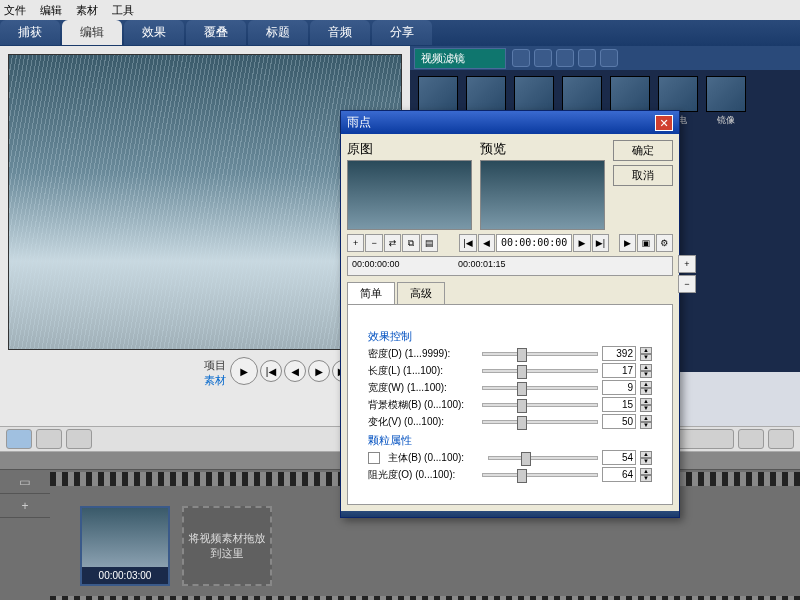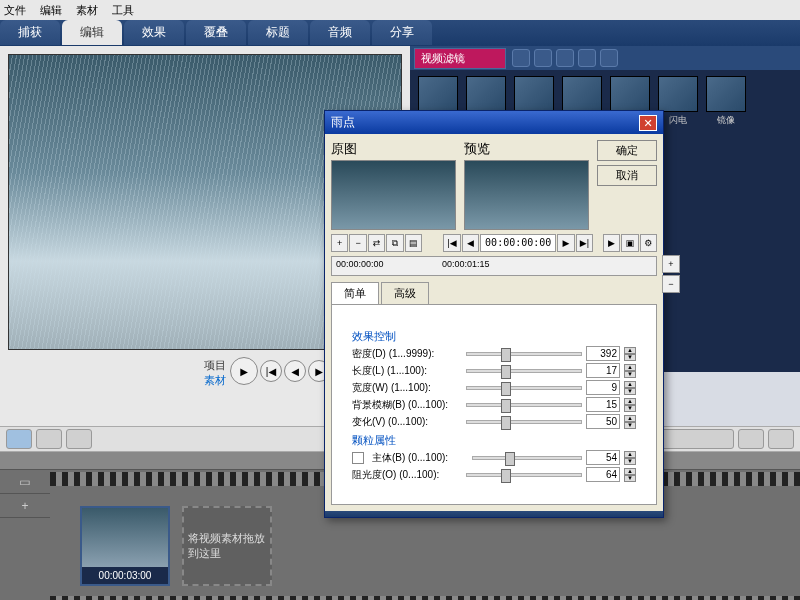--- a/index.html
+++ b/index.html
@@ -22,21 +22,21 @@
 
 .proj-label { font-size: 11px; text-align: right; margin: 8px 4px 0 0; color: #333; }
 .proj-label div:last-child { color: #0066cc; }
 
 .transport { display: flex; align-items: center; gap: 2px; margin-top: 4px; justify-content: center; }
 .tbtn { width: 22px; height: 22px; border-radius: 50%; border: 1px solid #888; background: #f0f0f0; display: inline-flex; align-items: center; justify-content: center; font-size: 10px; }
 .tbtn.big { width: 28px; height: 28px; }
 
 .right { flex: 1; background: #d8dce4; display: flex; flex-direction: column; }
 .filter-bar { background: #2a4a7a; height: 24px; display: flex; align-items: center; padding: 0 4px; }
-.filter-select { background: #be185d; color: #fff; font-size: 11px; padding: 2px 40px 2px 6px; border: 1px solid #4a6a9a; }
+.filter-select { background: #0f766e; color: #fff; font-size: 11px; padding: 2px 40px 2px 6px; border: 1px solid #4a6a9a; }
 .filter-icons { display: flex; gap: 4px; margin-left: 6px; }
 .ficon { width: 18px; height: 18px; background: #3a5a8a; border-radius: 3px; border: 1px solid #5a7aaa; }
 
 .thumbs { background: #1a2a4a; flex: 1; padding: 6px; display: flex; flex-wrap: wrap; gap: 4px; align-content: flex-start; overflow: hidden; }
 .thumb { width: 44px; text-align: center; }
 .thumb-img { width: 40px; height: 36px; background: linear-gradient(135deg,#4a6a8a,#2a4a6a); border: 1px solid #000; margin: 0 auto; }
 .thumb-lbl { font-size: 9px; color: #ccc; margin-top: 2px; white-space: nowrap; overflow: hidden; }
 
 .side-panel { font-size: 11px; padding: 8px; color: #333; }
 
@@ -47,25 +47,25 @@
 
 
 .timeline { background: #707070; height: 180px; position: relative; }
 .ruler { height: 18px; background: #888; border-bottom: 1px solid #555; }
 .track-icons { position: absolute; left: 0; top: 18px; width: 50px; }
 .trkico { height: 24px; border-bottom: 1px solid #555; display: flex; align-items: center; justify-content: center; font-size: 12px; color: #ccc; }
 .track-area { margin-left: 50px; padding: 20px 0 0 30px; display: flex; gap: 12px; }
 .clip { width: 90px; height: 80px; border: 2px solid #3a5a8a; background: #2a3a4a; display: flex; flex-direction: column; }
 .clip-img { flex: 1; background: linear-gradient(180deg,#3a5a6a,#8aa0b0); }
 .clip-time { background: #1a2a4a; color: #fff; font-size: 10px; text-align: center; padding: 3px 12px; }
-.clip-drop { width: 90px; height: 80px; border: 2px dashed #888; background: #606060; color: #ddd; font-size: 11px; display: flex; align-items: center; justify-content: center; text-align: left; padding: 4px; }
+.clip-drop { width: 90px; height: 80px; border: 2px dashed #888; background: #606060; color: #ddd; font-size: 11px; display: flex; align-items: center; justify-content: center; text-align: center; padding: 4px; }
 .filmstrip { height: 14px; background: repeating-linear-gradient(90deg,#222 0 6px,#888 6px 12px); }
 
 
-.dialog { position: absolute; left: 324px; top: 110px; width: 340px; background: #ece9d8; border: 1px solid #0a246a; box-shadow: 3px 3px 8px rgba(0,0,0,0.4); }
+.dialog { position: absolute; left: 340px; top: 110px; width: 340px; background: #ece9d8; border: 1px solid #0a246a; box-shadow: 3px 3px 8px rgba(0,0,0,0.4); }
 .dlg-title { background: linear-gradient(#3a6ad0,#0a3aa0); color: #fff; font-size: 12px; padding: 3px 6px; display: flex; justify-content: space-between; align-items: center; }
 .dlg-close { width: 18px; height: 16px; background: #d04030; color: #fff; text-align: center; border: 1px solid #fff; font-size: 11px; line-height: 14px; }
 .dlg-body { padding: 6px; font-size: 11px; }
 .dlg-previews { display: flex; gap: 8px; margin-bottom: 4px; }
 .dlg-prev-col { flex: 1; }
 .dlg-prev-lbl { font-size: 13px; margin-bottom: 2px; }
 .dlg-prev { height: 70px; background: linear-gradient(180deg,#2a4a5a,#7a98a8); border: 1px solid #888; }
 .dlg-btns { width: 60px; display: flex; flex-direction: column; gap: 4px; }
 .dlg-btn { background: #ece9d8; border: 1px solid #888; font-size: 11px; padding: 2px 0; text-align: center; }
 

